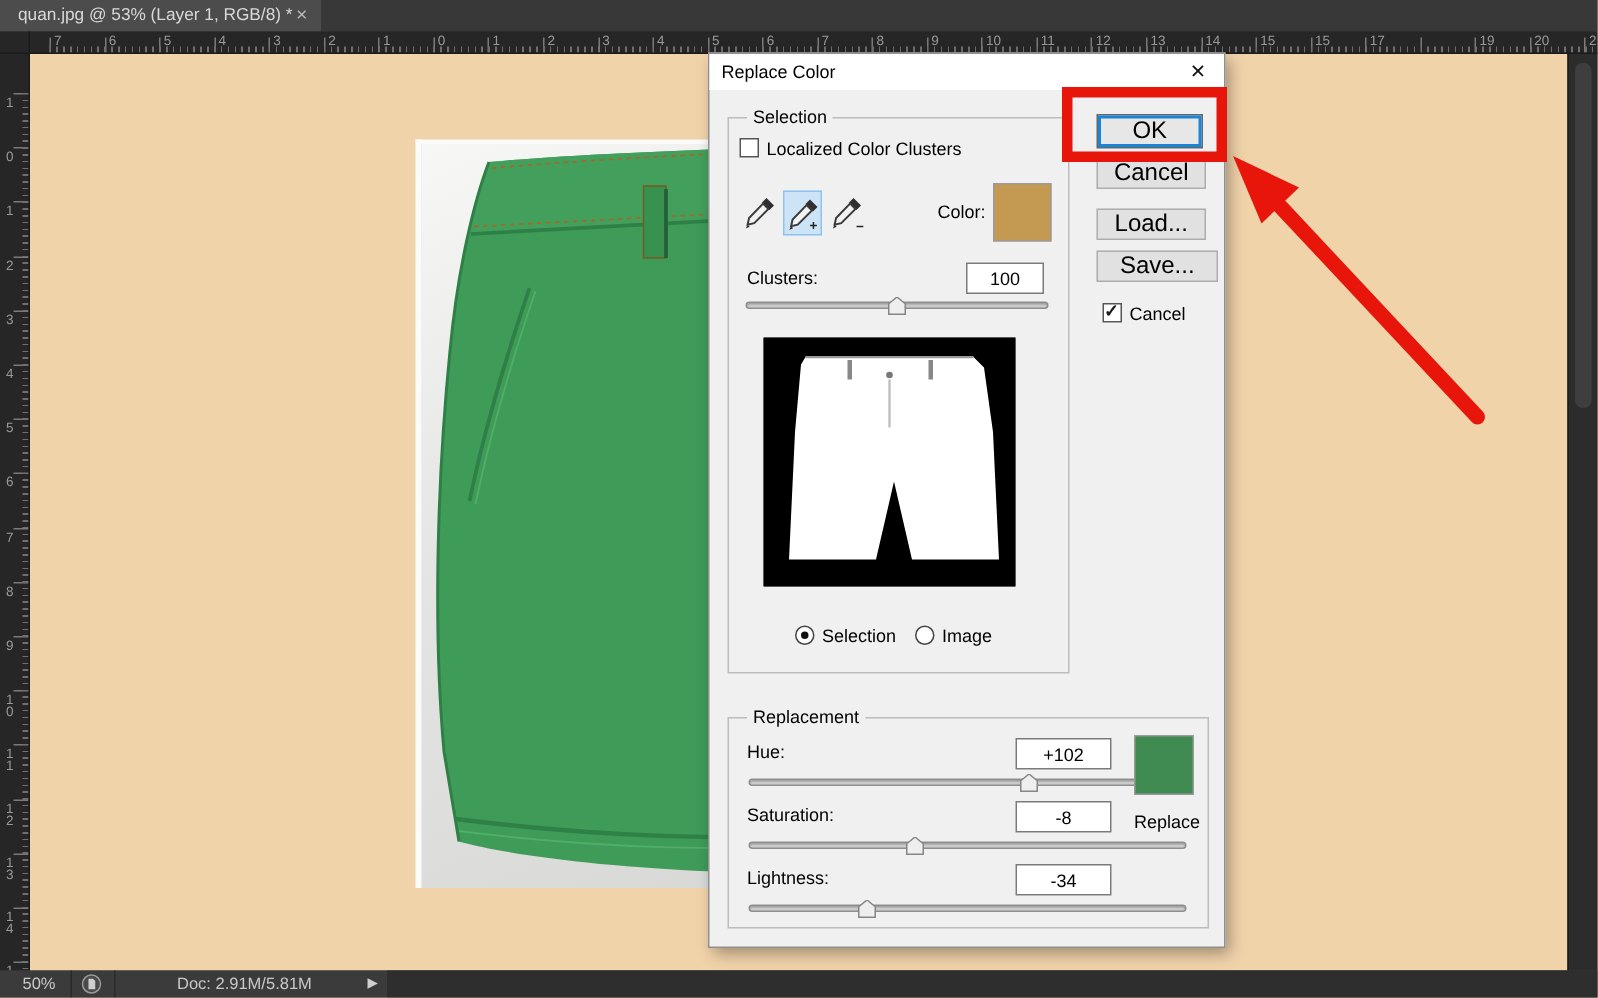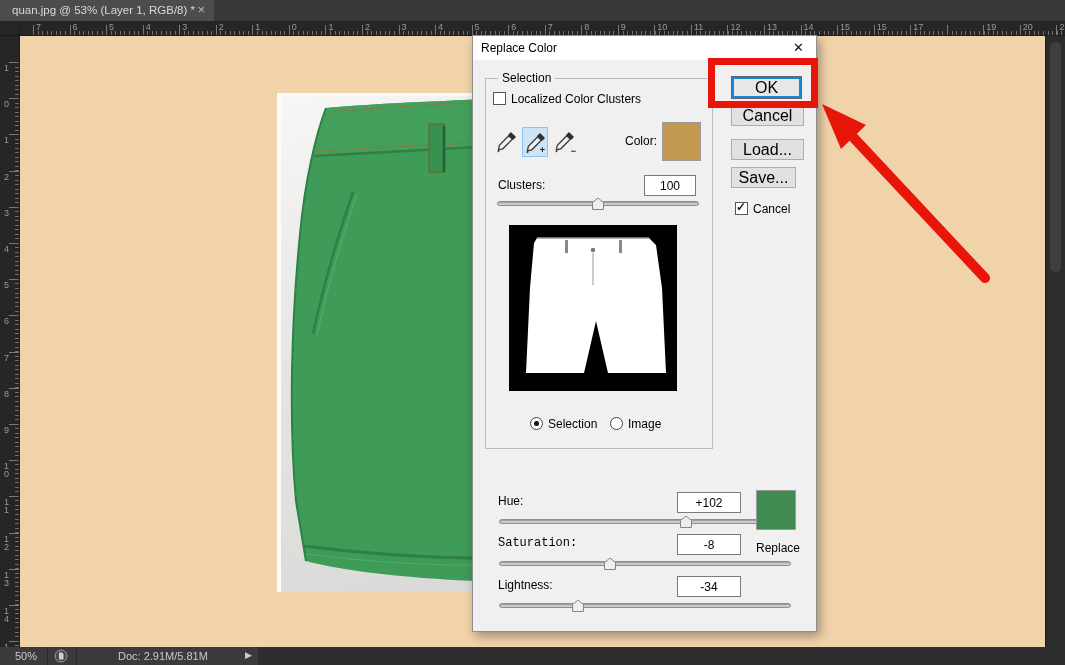--- a/index.html
+++ b/index.html
@@ -280,37 +280,40 @@
   <span class="radio" style="left:57px; top:381px;">
       <span class="dot"></span>
     </span>
   <span class="lbl" style="left:75px; top:381px;">Selection</span>
   <span class="radio" style="left:137px; top:381px;"></span>
   <span class="lbl" style="left:155px; top:381px;">Image</span>
 
   <button class="btn btn-ok" style="left:259px; top:41px; width:69px;">OK</button>
   <button class="btn" style="left:258px; top:69px; width:73px;">Cancel</button>
   <button class="btn" style="left:258px; top:103px; width:73px;">Load...</button>
-  <button class="btn" style="left:258px; top:131px; width:65px;">Save...</button>
+  <button class="btn" style="left:258px; top:131px; width:81px;">Save...</button>
   <span class="cb-box" style="left:262px; top:166px;">
     <span class="cb-check">✓</span>
   </span>
   <span class="lbl" style="left:280px; top:166px;">Cancel</span>
 
+  <div class="groupbox" style="left:12px; top:442px; width:321px; height:141px;">
+    <span class="group-legend">Replacement</span>
+  </div>
 
   <span class="lbl" style="left:25px; top:458px;">Hue:</span>
   <input class="valuebox" style="left: 204px; top: 456px; width: 64px;" value="+102">
   <div class="slider" style="left:26px; top:479px; width:292px;">
       <div class="slider-track"></div>
       <div class="slider-thumb" style="left: 64%;"><svg width="12" height="12" viewBox="0 0 12 12">
           <polygon points="6,0 11.5,4.5 11.5,11.5 0.5,11.5 0.5,4.5" fill="#efeeee" stroke="#858585" stroke-width="1"></polygon>
         </svg></div>
     </div>
 
-  <span class="lbl" style="left:25px; top:500px;font-family:Liberation Mono, monospace;">Saturation:</span>
+  <span class="lbl" style="left:25px; top:500px;">Saturation:</span>
   <input class="valuebox" style="left: 204px; top: 498px; width: 64px;" value="-8">
   <div class="slider" style="left:26px; top:521px; width:292px;">
       <div class="slider-track"></div>
       <div class="slider-thumb" style="left: 38%;"><svg width="12" height="12" viewBox="0 0 12 12">
           <polygon points="6,0 11.5,4.5 11.5,11.5 0.5,11.5 0.5,4.5" fill="#efeeee" stroke="#858585" stroke-width="1"></polygon>
         </svg></div>
     </div>
 
   <span class="lbl" style="left:25px; top:542px;">Lightness:</span>
   <input class="valuebox" style="left: 204px; top: 540px; width: 64px;" value="-34">

